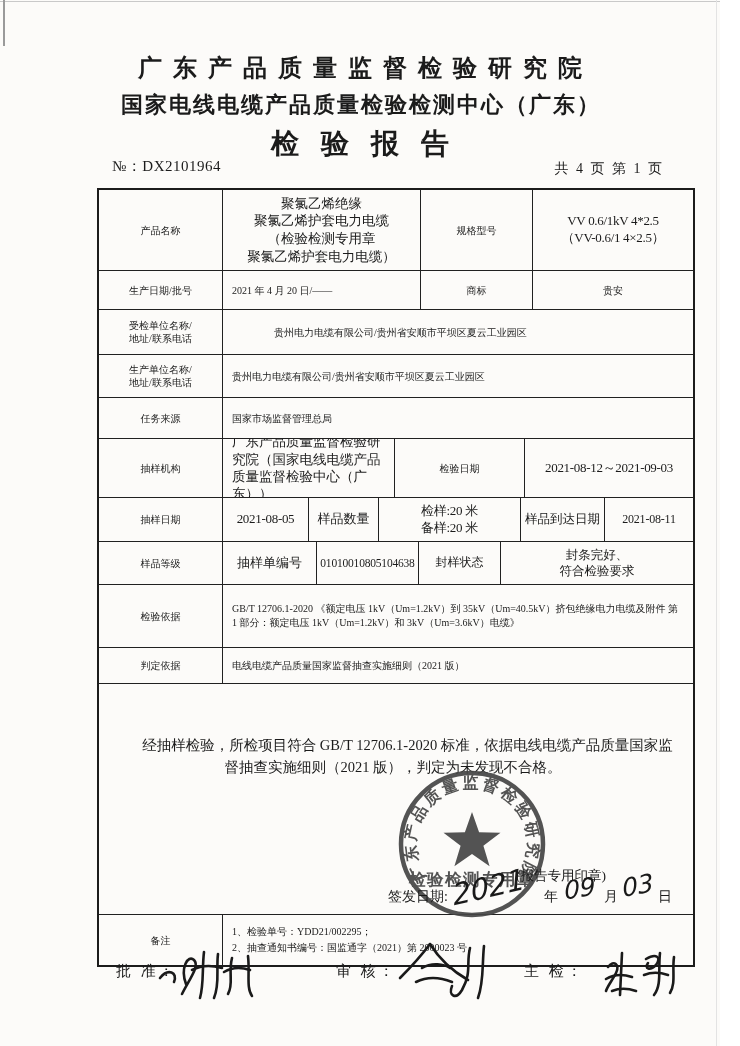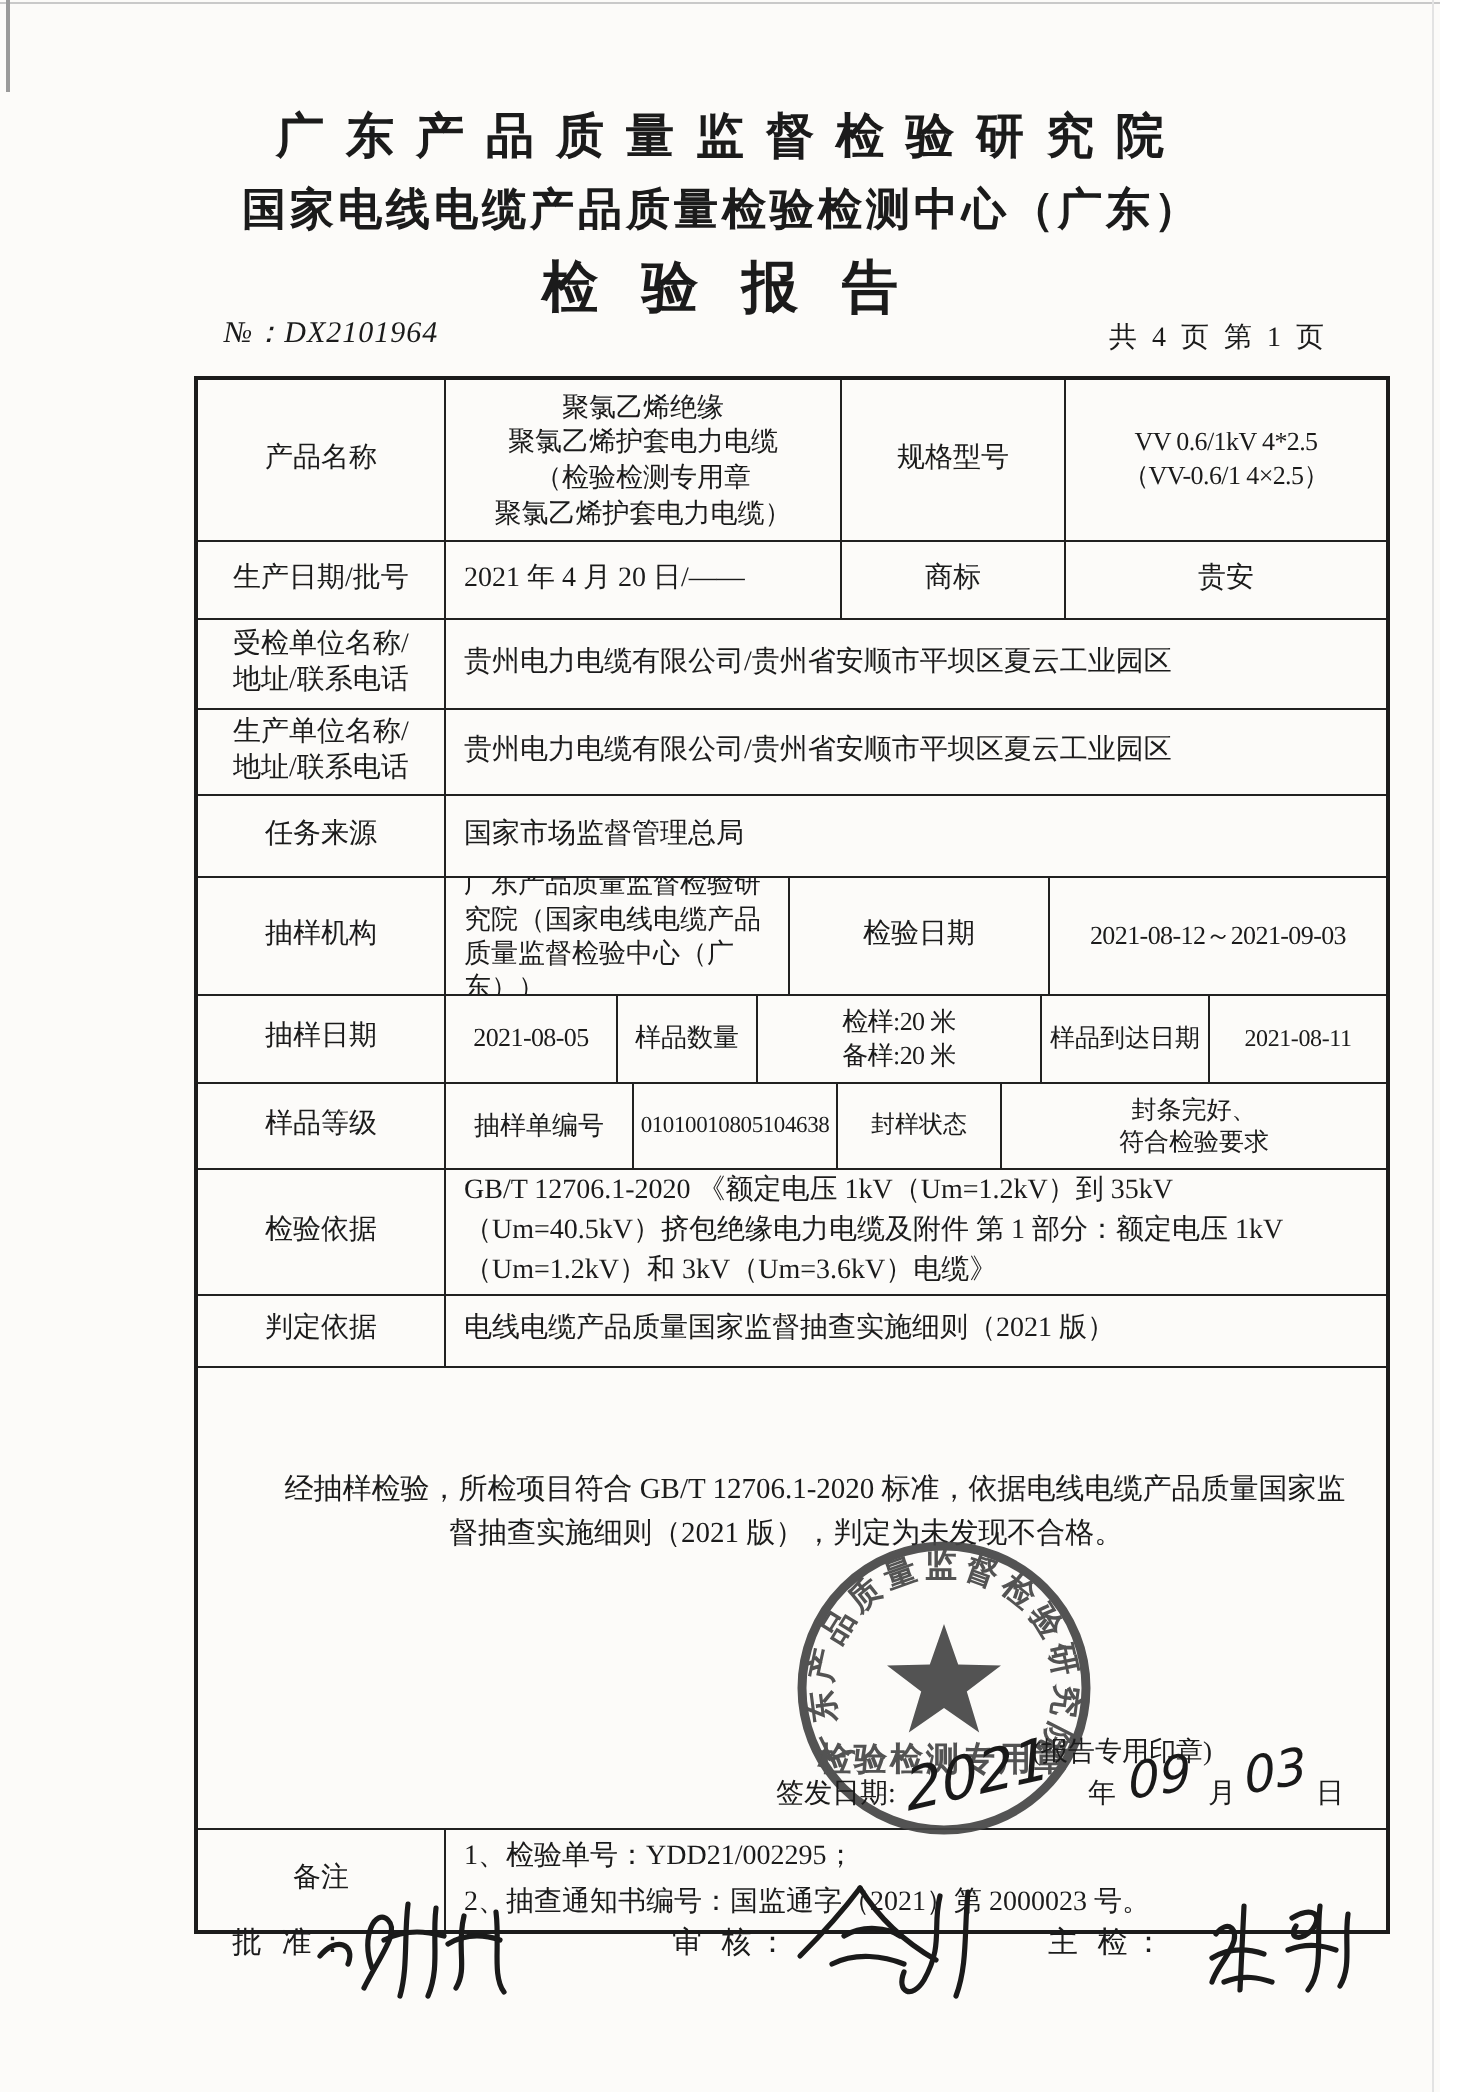--- a/index.html
+++ b/index.html
@@ -12,29 +12,29 @@
   .edge-left{position:absolute;left:3px;top:0;width:2px;height:46px;background:#9a9a9a;}
   .edge-right{position:absolute;right:3px;top:0;width:1.5px;height:100%;background:#e3e3e3;}
 
   
   .org1{position:absolute;top:52px;left:0;width:100%;text-align:center;
         font-size:24px;font-weight:700;letter-spacing:11px;text-indent:11px;}
   .org2{position:absolute;top:90px;left:0;width:100%;text-align:center;
         font-size:22px;font-weight:700;letter-spacing:2px;text-indent:2px;}
   .rpt-title{position:absolute;top:125px;left:0;width:100%;text-align:center;
         font-size:28px;font-weight:700;letter-spacing:22px;text-indent:22px;}
-  .no-line{position:absolute;left:112px;top:157px;font-size:15px;letter-spacing:.5px;font-style:italic;}
+  .no-line{position:absolute;left:112px;top:157px;font-size:15px;letter-spacing:.5px;}
   .page-info{position:absolute;right:56px;top:160px;font-size:14px;letter-spacing:2px;}
 
   
   .tbl{position:absolute;left:97px;top:188px;width:594px;border:2.5px solid #1c1c1c;background:transparent;}
   .row{display:flex;border-bottom:1.5px solid #212121;}
   .row:last-child{border-bottom:none;}
   .c{border-right:1.5px solid #212121;display:flex;align-items:center;justify-content:center;
-     text-align:center;white-space:pre-line;box-sizing:border-box;font-size:14px;line-height:1.3;
+     text-align:center;white-space:pre-line;box-sizing:border-box;font-size:10px;line-height:1.3;
      overflow:hidden;}
   .c:last-child{border-right:none;}
   .c.left{justify-content:flex-start;text-align:left;padding:0 9px;}
   .c.flex{flex:1;}
   .small{font-size:12px;letter-spacing:-.2px;}
   .d13{font-size:13px;letter-spacing:-.3px;}
   .basis{line-height:1.45;padding:2px 9px;}
   .concl{align-items:flex-start;padding:50px 16px 0 10px;line-height:1.55;font-size:14.5px;}
   .concl span{display:block;text-indent:2em;}
   .rem{line-height:1.65;}
@@ -83,21 +83,21 @@
 （VV-0.6/1 4×2.5）</div>
     </div>
 
     <div class="row" style="height:38px;">
       <div class="c" style="width:124px;">生产日期/批号</div>
       <div class="c left" style="width:198px;">2021 年 4 月 20 日/——</div>
       <div class="c" style="width:112px;">商标</div>
       <div class="c flex">贵安</div>
     </div>
 
-    <div class="row" style="height:44px;">
+    <div class="row" style="height:44px;gap:42px;">
       <div class="c" style="width:124px;">受检单位名称/
 地址/联系电话</div>
       <div class="c flex left">贵州电力电缆有限公司/贵州省安顺市平坝区夏云工业园区</div>
     </div>
 
     <div class="row" style="height:42px;">
       <div class="c" style="width:124px;">生产单位名称/
 地址/联系电话</div>
       <div class="c flex left">贵州电力电缆有限公司/贵州省安顺市平坝区夏云工业园区</div>
     </div>

